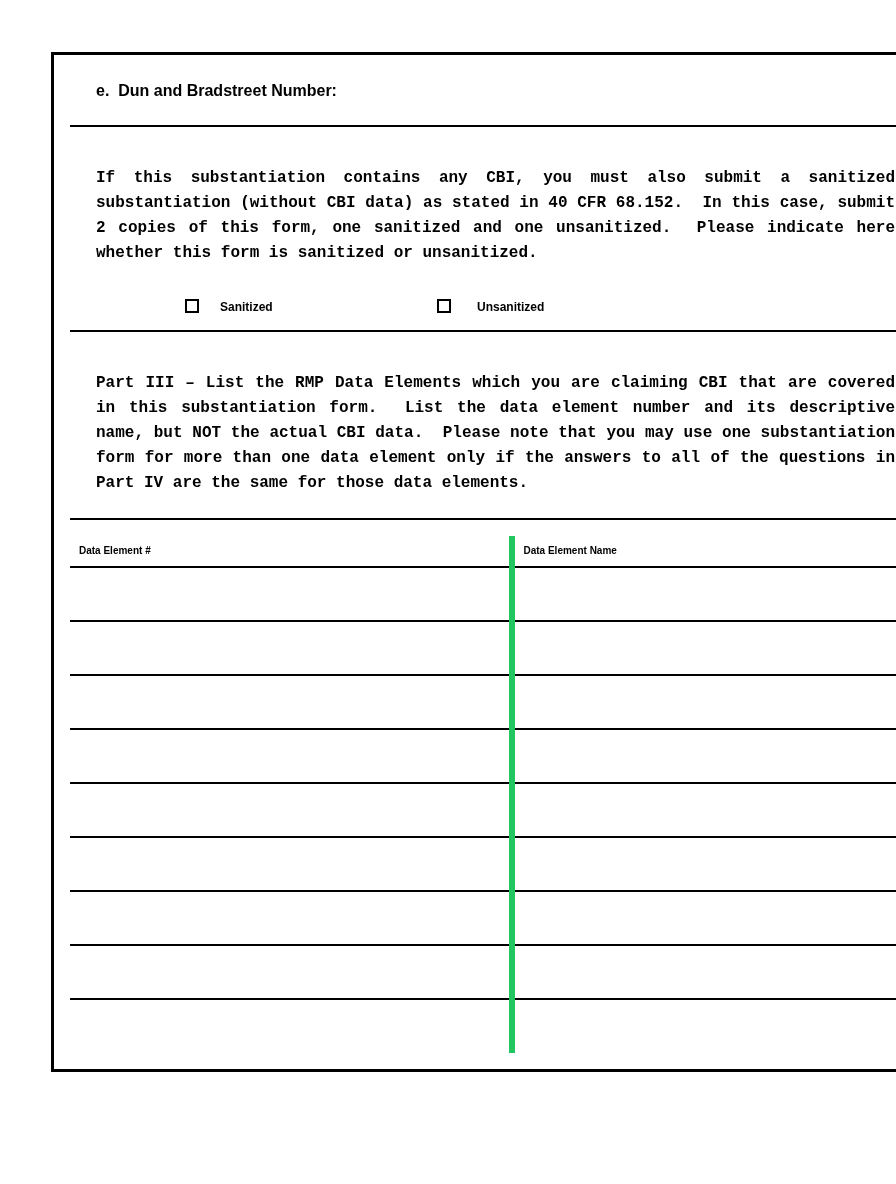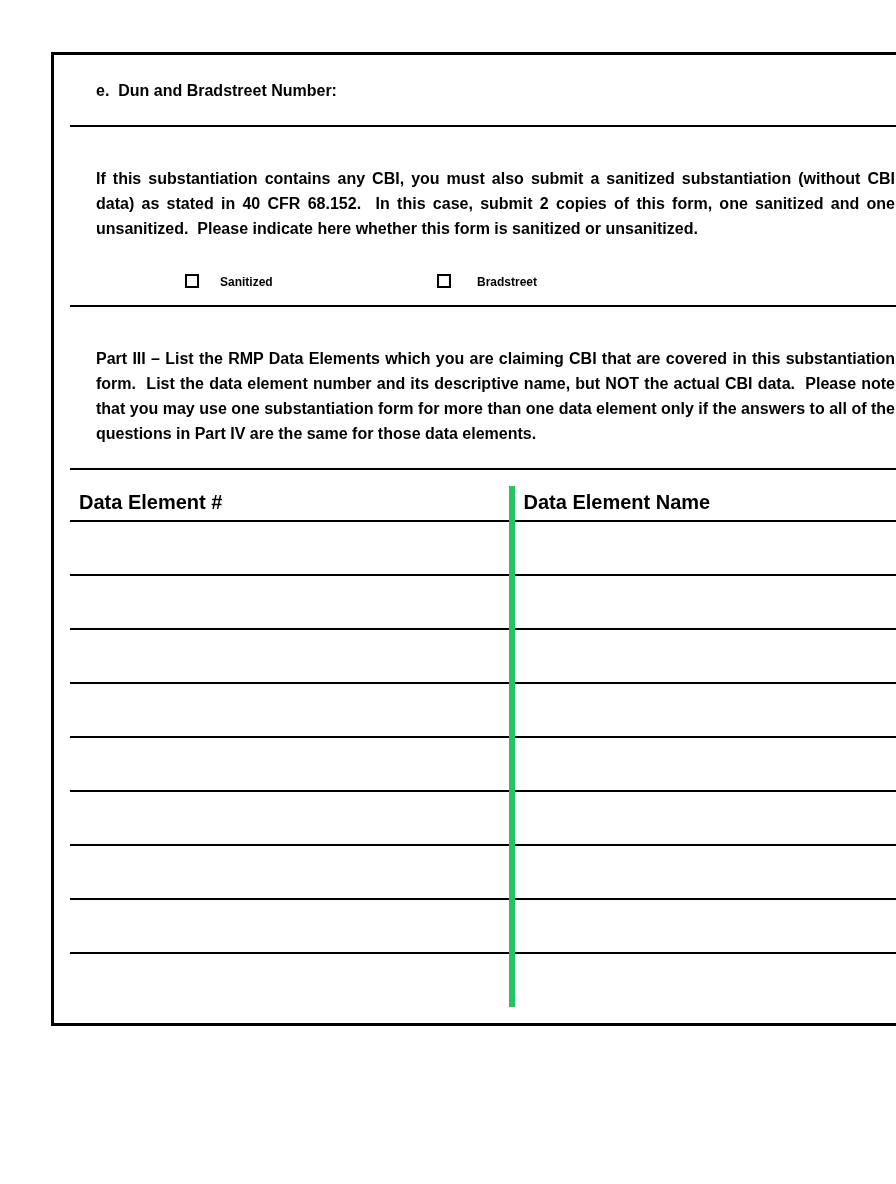--- a/index.html
+++ b/index.html
@@ -23,20 +23,21 @@
     padding: 7px 10px 6px 10px;
     font-weight: bold;
     font-size: 16px;
     line-height: 25px;
   }
   .section:last-child { border-bottom: none; }
   .sec-e { height: 56px; }
   .para {
     text-align: justify;
     white-space: pre-wrap;
+    font-family: Liberation Mono, monospace;
   }
   .heading-line { white-space: pre-wrap; }
   .checkbox-row {
     position: relative;
     height: 18px;
     margin: 9px 0 24px 0;
   }
   .checkbox-row .cb {
     position: absolute;
     top: 1px;
@@ -60,21 +61,21 @@
 
   table.data-table {
     width: 100%;
     border-collapse: collapse;
     table-layout: fixed;
   }
   table.data-table th {
     width: 50%;
     text-align: left;
     font-weight: bold;
-    font-size: 20px;
+    font-size: 10px;
     padding: 5px 9px 6px 9px;
     height: 31px;
     vertical-align: middle;
   }
   table.data-table td {
     height: 54px;
     border-top: 2px solid #000;
   }
   table.data-table th + th,
   table.data-table td + td {
@@ -101,21 +102,21 @@
   <div class="section sec-e">
     <span class="heading-line">e.  Dun and Bradstreet Number:</span>
   </div>
 
   <div class="section sec-part2">
     <div class="para">If this substantiation contains any CBI, you must also submit a sanitized substantiation (without CBI data) as stated in 40 CFR 68.152.  In this case, submit 2 copies of this form, one sanitized and one unsanitized.  Please indicate here whether this form is sanitized or unsanitized.</div>
     <div class="checkbox-row">
       <span class="cb cb-sanitized"></span>
       <span class="cb-label lbl-sanitized">Sanitized</span>
       <span class="cb cb-unsanitized"></span>
-      <span class="cb-label lbl-unsanitized">Bradstreet</span>
+      <span class="cb-label lbl-unsanitized">Unsanitized</span>
     </div>
   </div>
 
   <div class="section sec-part3">
     <div class="para">Part III – List the RMP Data Elements which you are claiming CBI that are covered in this substantiation form.  List the data element number and its descriptive name, but NOT the actual CBI data.  Please note that you may use one substantiation form for more than one data element only if the answers to all of the questions in Part IV are the same for those data elements.</div>
   </div>
 
   <table class="data-table">
     <thead>
       <tr>

